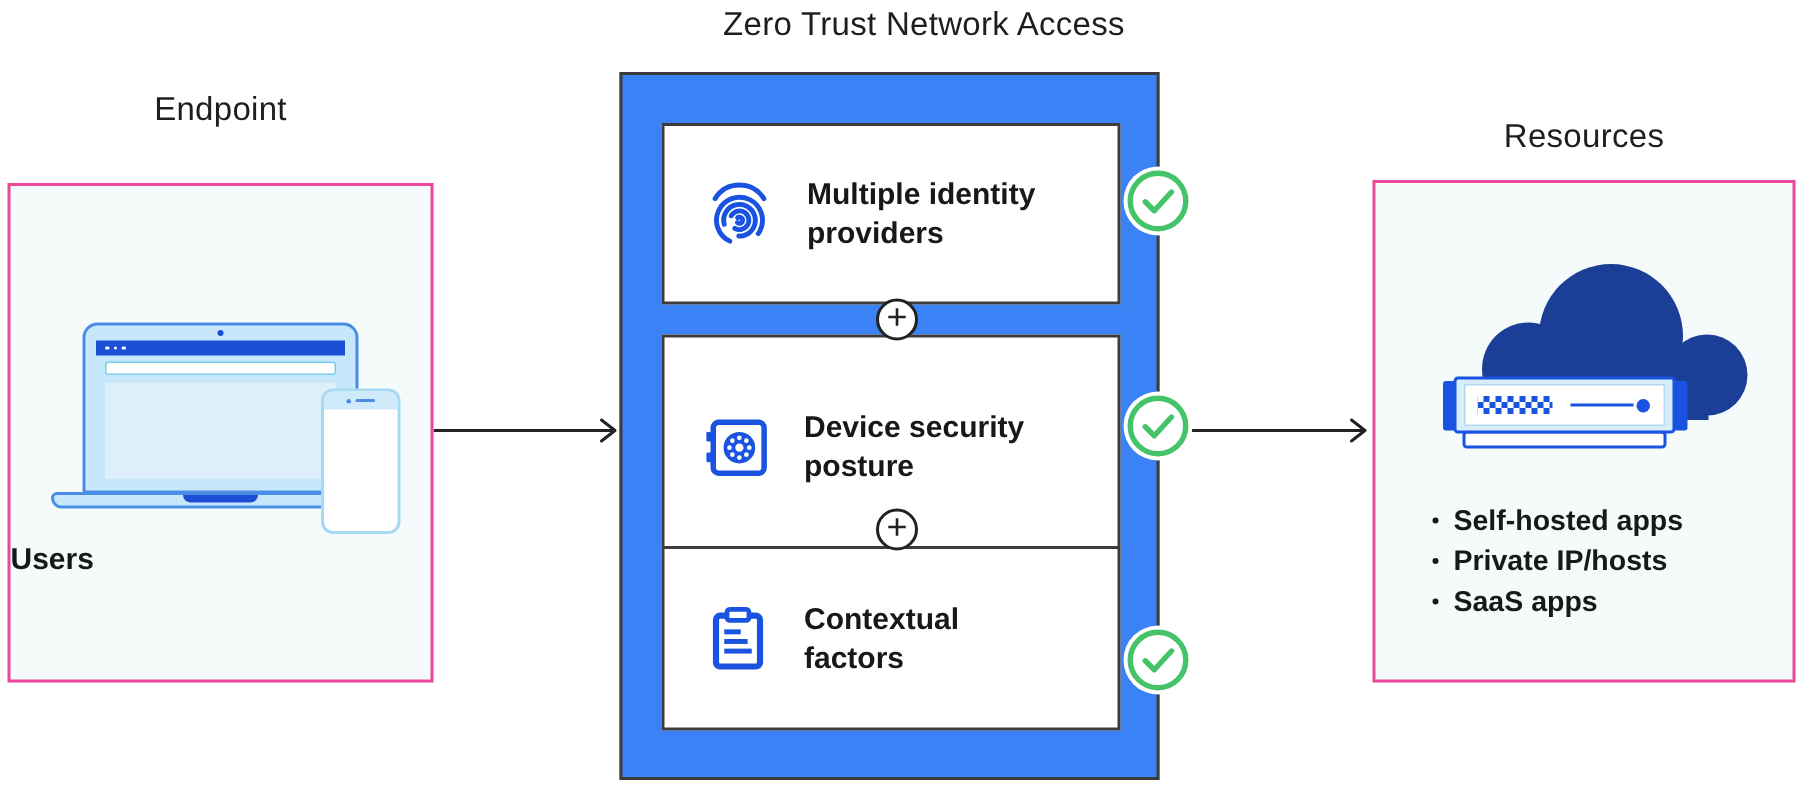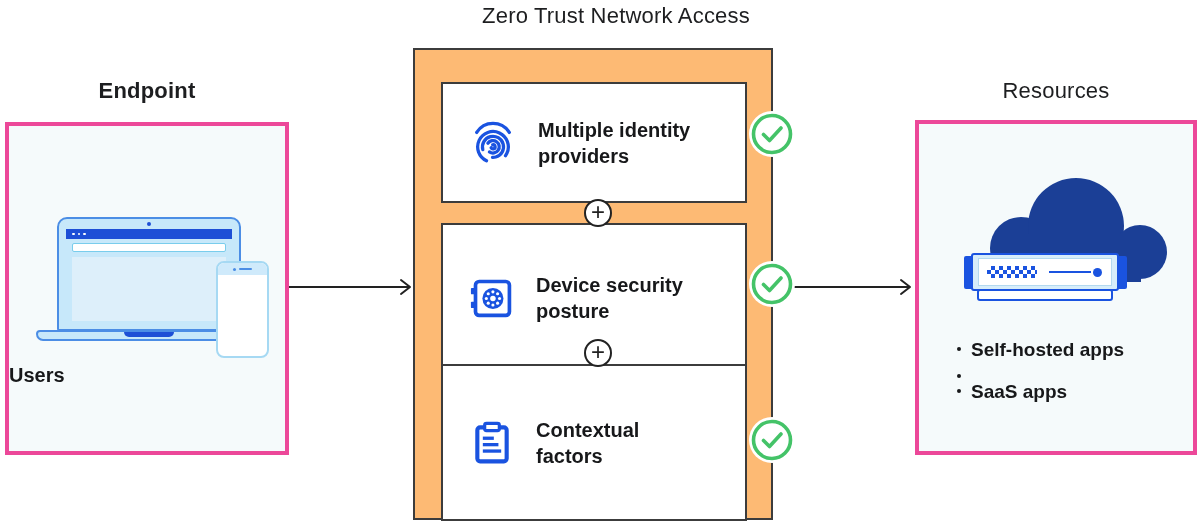--- a/index.html
+++ b/index.html
@@ -2,35 +2,35 @@
 <html><head>
 <meta charset="utf-8">
 <style>
   * { margin:0; padding:0; box-sizing:border-box; }
   html,body { background:#fff; }
   body {
     width:1200px; height:525px; position:relative; overflow:hidden;
     font-family:"Liberation Sans", sans-serif; color:#1d1e20;
   }
   .heading { position:absolute; font-size:22px; font-weight:500; letter-spacing:.2px; text-align:center; color:#1d1e20; }
-  #h-endpoint  { left:5px;   width:284px; top:78px;font-weight:bold; }
+  #h-endpoint  { left:5px;   width:284px; top:60px; }
   #h-ztna      { left:436px; width:360px; top:3px; }
   #h-resources { left:915px; width:282px; top:78px; }
 
-  .panel { position:absolute; background:#f5fafb; border:4px solid #ec4899; }
+  .panel { position:absolute; background:#f5fafb; border:2px solid #ec4899; }
   #endpoint-panel  { left:5px;   top:122px; width:284px; height:333px; }
   #resources-panel { left:915px; top:120px; width:282px; height:335px; }
   #ztna-panel { position:absolute; left:413px; top:48px; width:360px; height:472px;
-                background:#fdba74; border:2px solid #3c3c3c;padding-left:32px; }
+                background:#3b82f6; border:2px solid #3c3c3c;padding-left:32px; }
 
   .card { position:absolute; left:26px; width:306px; background:#fff; border:2px solid #3c3c3c;
           display:flex; align-items:center; padding-left:27px; gap:22px; }
   #card-1 { top:32px;  height:121px; }
   #card-2 { top:173px; height:149px; }
-  #card-3 { top:314px; height:157px; }
+  #card-3 { top:314px; height:123px; }
   .card-label { font-size:20px; font-weight:700; line-height:26px; white-space:pre-line; color:#17181a; }
 
   .plus { position:absolute; left:169px; width:28px; height:28px; border-radius:50%;
           background:#fff; border:2.5px solid #222; z-index:5;
           display:flex; align-items:center; justify-content:center;
           font-size:24px; font-weight:400; color:#222; line-height:1; padding-bottom:2px; }
   #plus-1 { top:149px; } #plus-2 { top:289px; }
 
   .check { position:absolute; left:748px; z-index:6; }
   #check-1 { top:110px; } #check-2 { top:260px; } #check-3 { top:416px; }
@@ -219,20 +219,21 @@
         </div>
       </div>
     </div>
     <ul class="res-list">
       <li>
           <span class="dot"></span>
           <span>Self-hosted apps</span>
         </li>
       <li>
           <span class="dot"></span>
+          <span>Private IP/hosts</span>
         </li>
       <li>
           <span class="dot"></span>
           <span>SaaS apps</span>
         </li>
     </ul>
   </div>
 
 </div>
 

